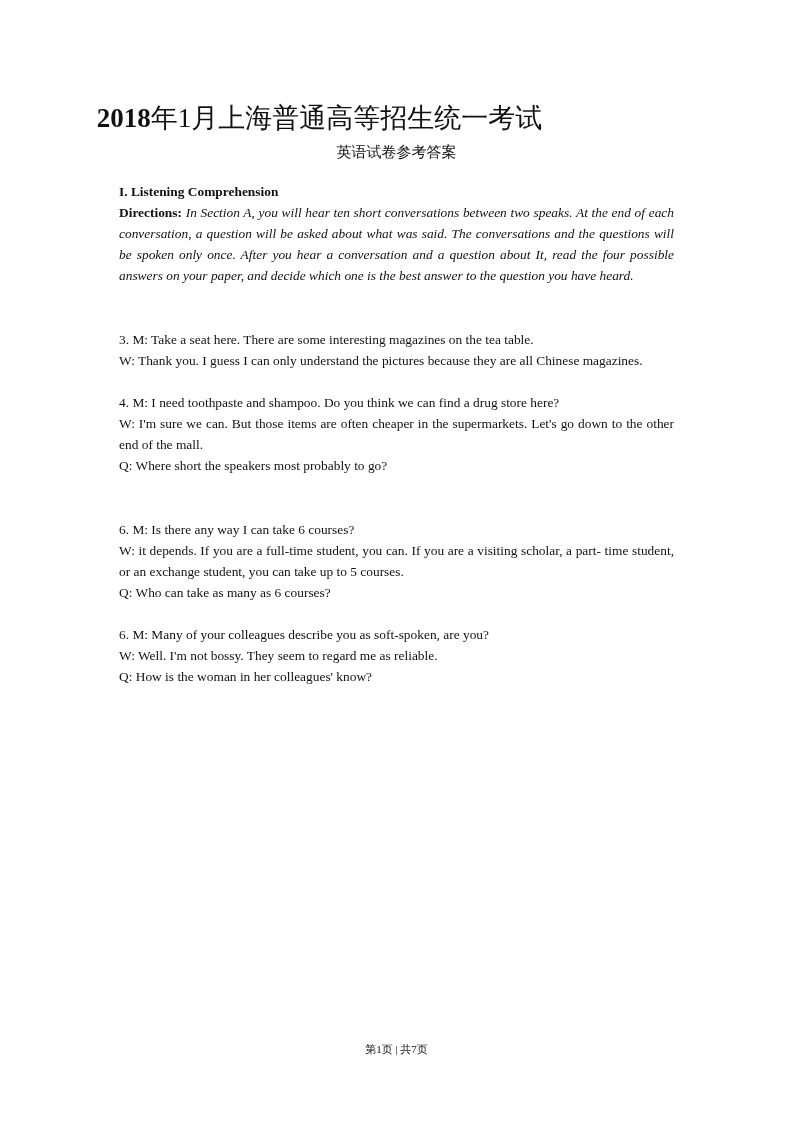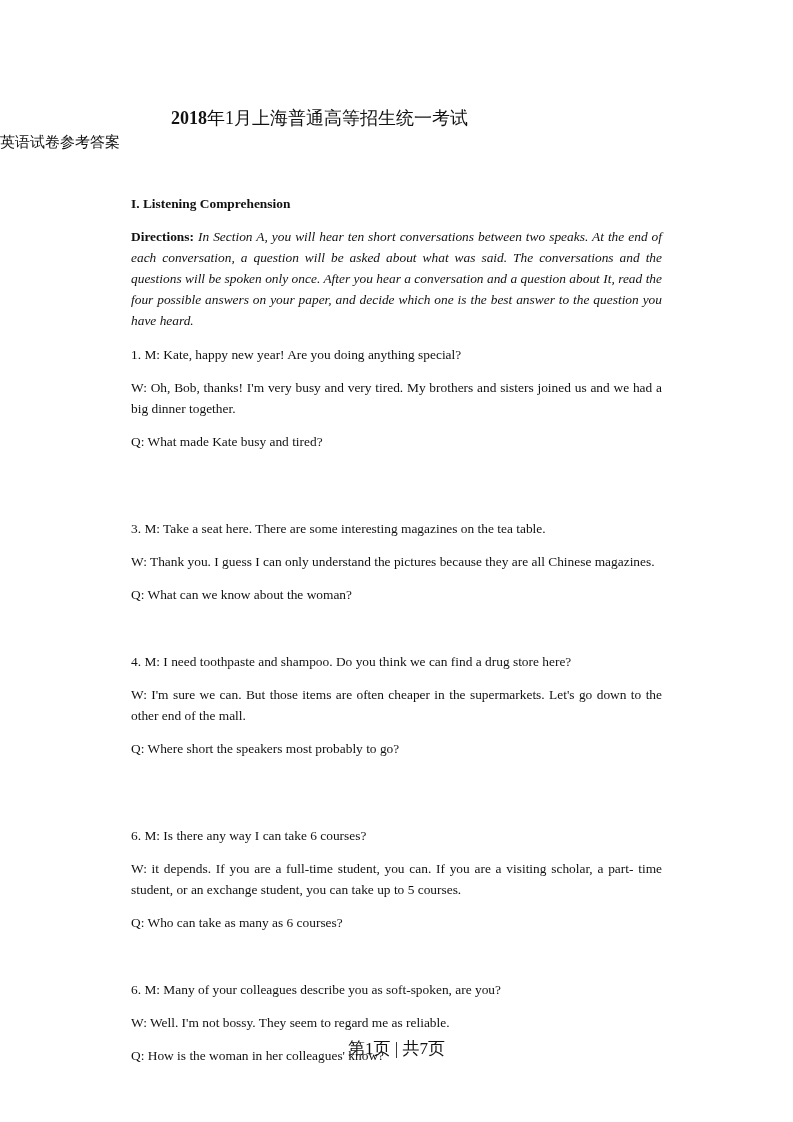--- a/index.html
+++ b/index.html
@@ -1,55 +1,49 @@
 <!DOCTYPE html>
 <html><head>
   <meta charset="utf-8">
   <style>
     html, body { margin: 0; padding: 0; background: #ffffff; }
     body { width: 793px; height: 1122px; position: relative; overflow: hidden;
            font-family: "Liberation Serif", "DejaVu Serif", serif; color: #111; }
     .title { position: absolute; top: 104px; left: 0; width: 639px; text-align: center;
-             font-size: 18px; line-height: 28px; }
+             font-size: 27px; line-height: 28px; }
     .title b { font-weight: bold; }
-    .subtitle { position: absolute; top: 131px; left: 0; width: 793px; 
+    .subtitle { position: absolute; top: 141px; left: 0; width: 793px; text-align: center;
                 font-size: 15px; line-height: 22px; }
     .content { position: absolute; top: 181px; left: 119px; width: 555px;
                font-size: 13.4px; line-height: 21.1px; }
-    .content p { margin: 12px; }
+    .content p { margin: 0; }
     .bold { font-weight: bold; }
     .ital { font-style: italic; }
     .justify { text-align: justify; }
     .blank { height: 21.1px; }
     .footer { position: absolute; top: 1040px; left: 0; width: 793px; text-align: center;
-              font-size: 17px; line-height: 18px; }
+              font-size: 11px; line-height: 18px; }
   </style>
 </head>
 <body>
 
 <div class="title"><b>2018</b><span>年1月上海普通高等招生统一考试</span></div>
 <div class="subtitle">英语试卷参考答案</div>
 
 <div class="content">
   <p class="bold">I. Listening Comprehension</p>
   <p class="justify"><span class="bold">Directions:</span> <span class="ital">In Section A, you will hear ten short conversations between two speaks. At the end of each conversation, a question will be asked about what was said. The conversations and the questions will be spoken only once. After you hear a conversation and a question about It, read the four possible answers on your paper, and decide which one is the best answer to the question you have heard.</span></p>
 
-  <div>
-    <p class="justify">1. M: Kate, happy new year! Are you doing anything special?</p>
-    <p class="justify">W: Oh, Bob, thanks! I'm very busy and very tired. My brothers and sisters joined us and we had a big dinner together.</p>
-    <p class="justify">Q: What made Kate busy and tired?</p>
-  </div>
   <div class="blank"></div>
 
   <div class="blank"></div>
 
   <div>
     <p class="justify">3. M: Take a seat here. There are some interesting magazines on the tea table.</p>
     <p class="justify">W: Thank you. I guess I can only understand the pictures because they are all Chinese magazines.</p>
-    <p class="justify">Q: What can we know about the woman?</p>
   </div>
   <div class="blank"></div>
 
   <div>
     <p class="justify">4. M: I need toothpaste and shampoo. Do you think we can find a drug store here?</p>
     <p class="justify">W: I'm sure we can. But those items are often cheaper in the supermarkets. Let's go down to the other end of the mall.</p>
     <p class="justify">Q: Where short the speakers most probably to go?</p>
   </div>
   <div class="blank"></div>
 

